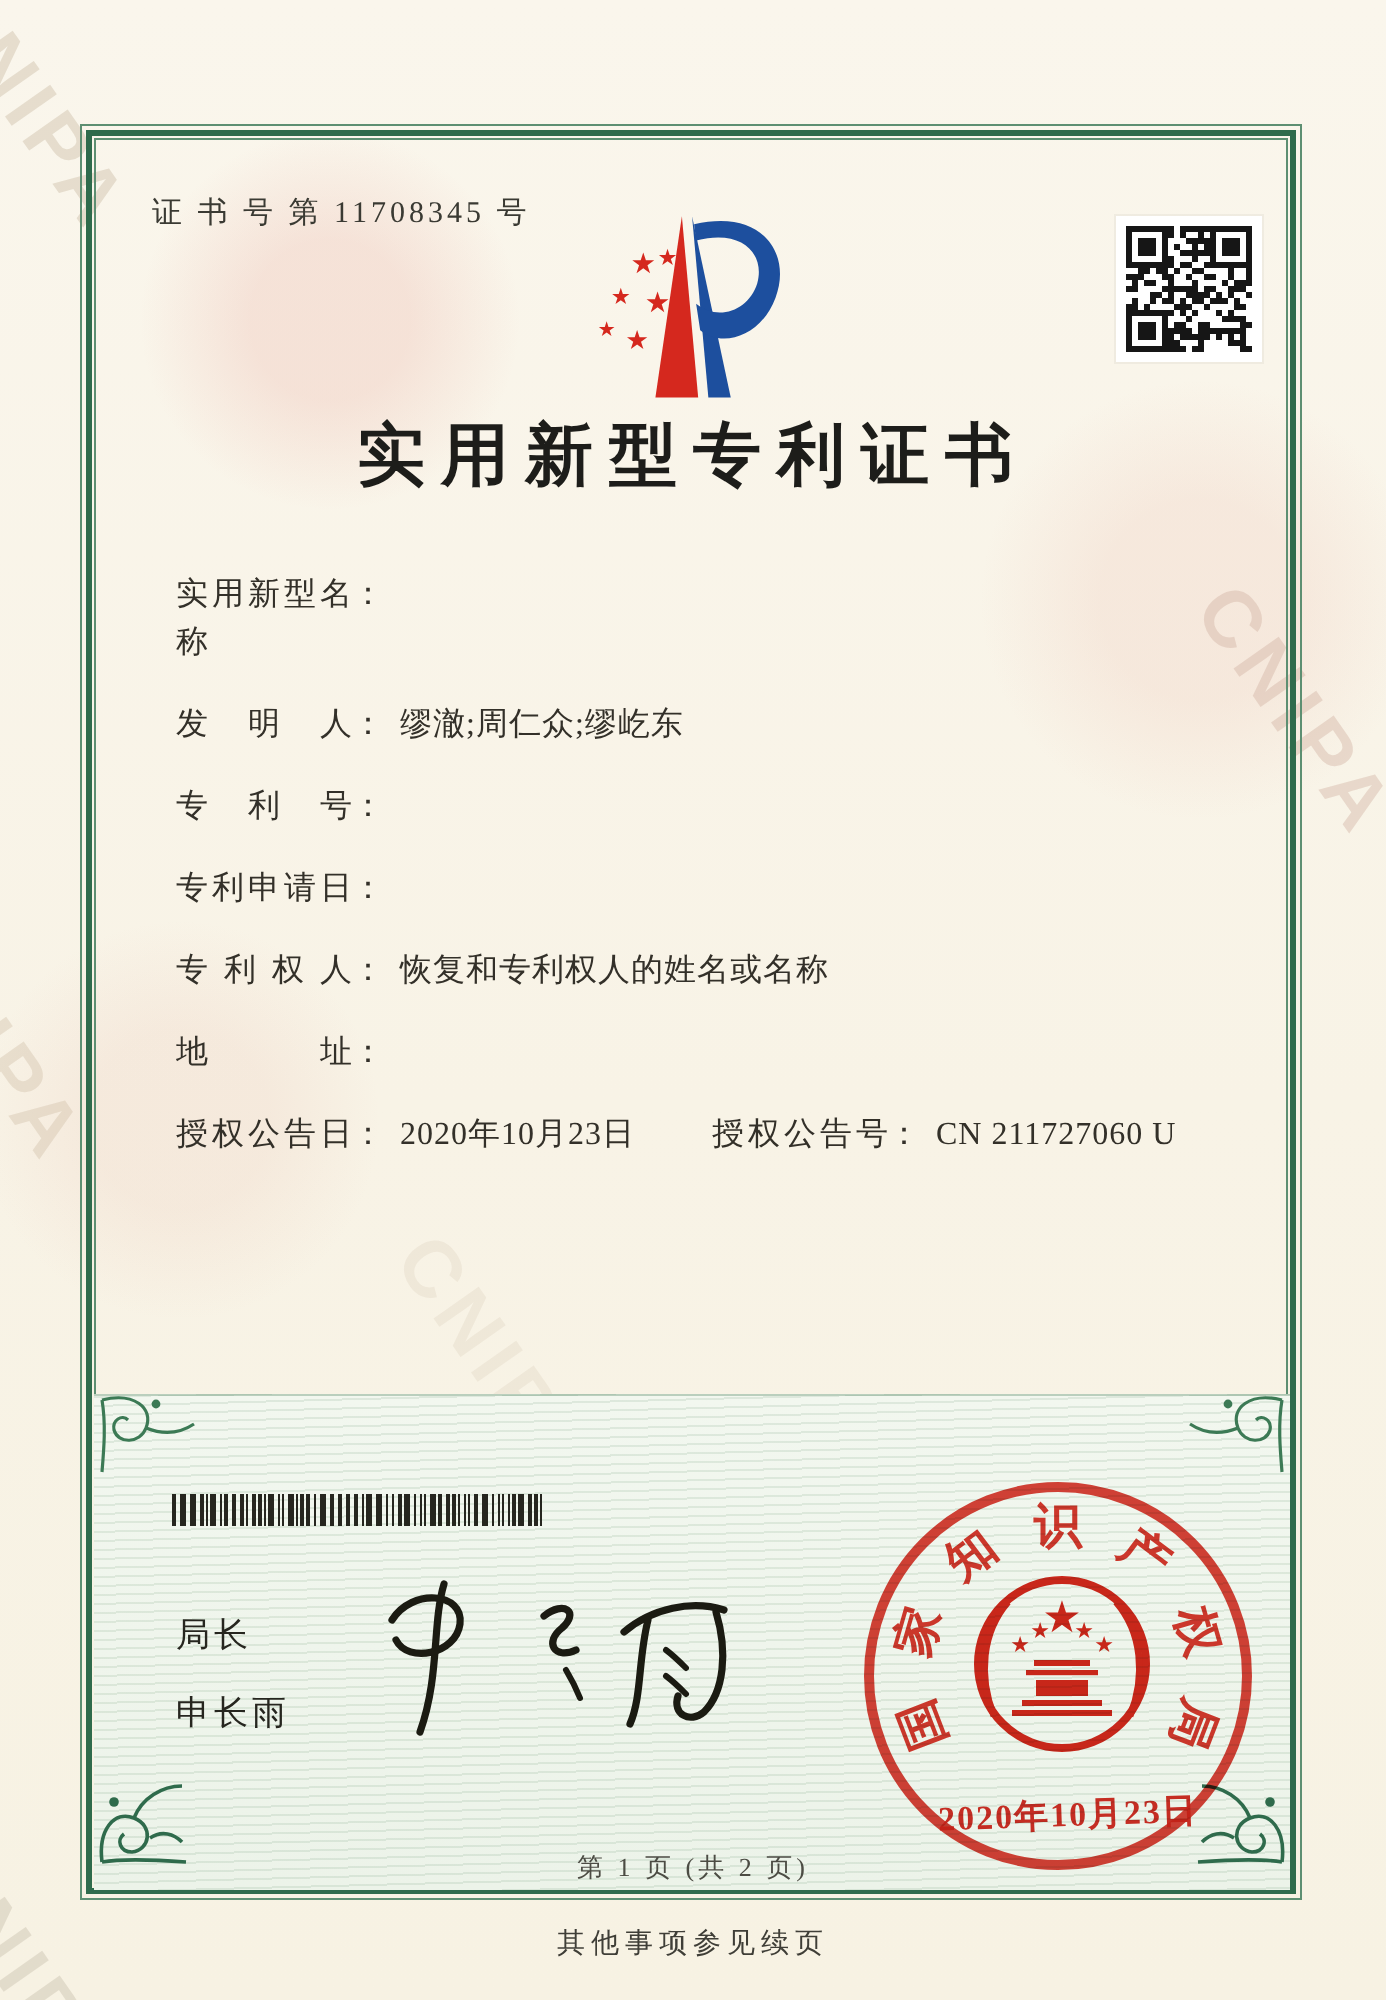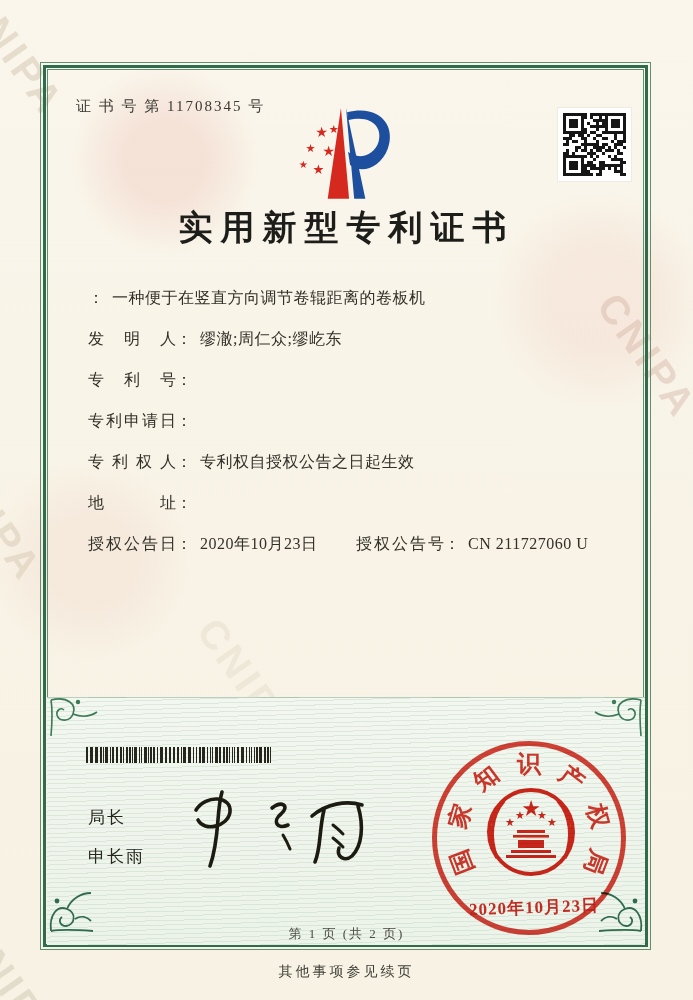--- a/index.html
+++ b/index.html
@@ -423,40 +423,40 @@
       <div style="left: 36px; top: 60px; width: 3px; height: 3px;"></div>
       <div style="left: 57px; top: 60px; width: 3px; height: 3px;"></div>
       <div style="left: 60px; top: 60px; width: 3px; height: 3px;"></div>
     </div>
   </div>
 
 <div class="title">实用新型专利证书</div>
 
 <div class="fields">
   <div class="frow">
+    <span class="flabel">实用新型名称</span>
       <span class="colon">：</span>
-    <span class="fvalue">一种便于在竖直方向调节卷辊距离的卷板机</span>
   </div>
   <div class="frow">
     <span class="flabel">发明人</span>
       <span class="colon">：</span>
     <span class="fvalue">缪澈;周仁众;缪屹东</span>
   </div>
   <div class="frow">
     <span class="flabel">专利号</span>
       <span class="colon">：</span>
   </div>
   <div class="frow">
     <span class="flabel">专利申请日</span>
       <span class="colon">：</span>
   </div>
   <div class="frow">
     <span class="flabel">专利权人</span>
       <span class="colon">：</span>
-    <span class="fvalue">专利权自授权公告之日起生效</span>
+    <span class="fvalue">恢复和专利权人的姓名或名称</span>
   </div>
   <div class="frow">
     <span class="flabel">地址</span>
       <span class="colon">：</span>
   </div>
   <div class="frow dualrow">
     <span class="grp g1">
       <span class="flabel">授权公告日</span>
         <span class="colon">：</span>
       <span class="fvalue">2020年10月23日</span>

